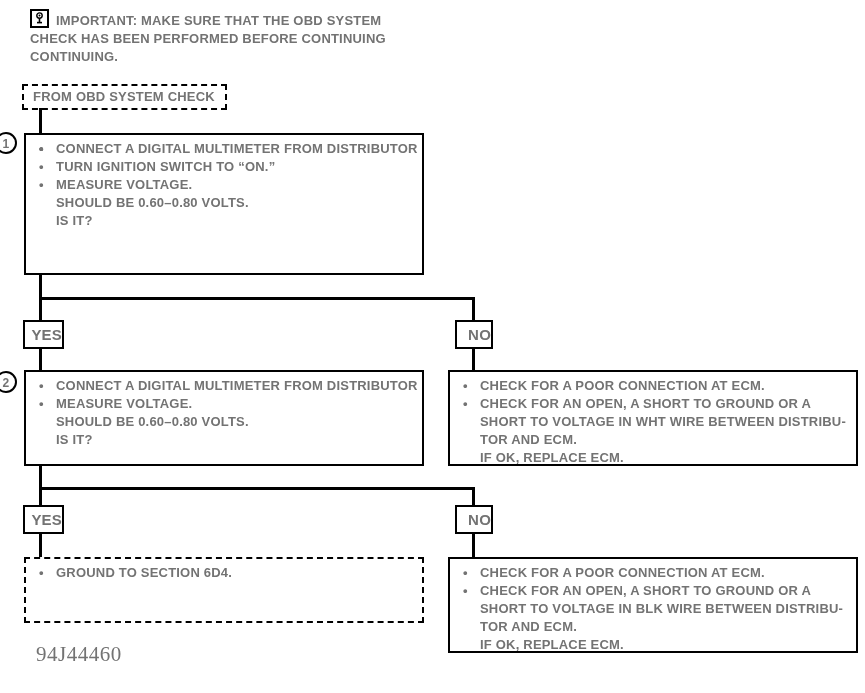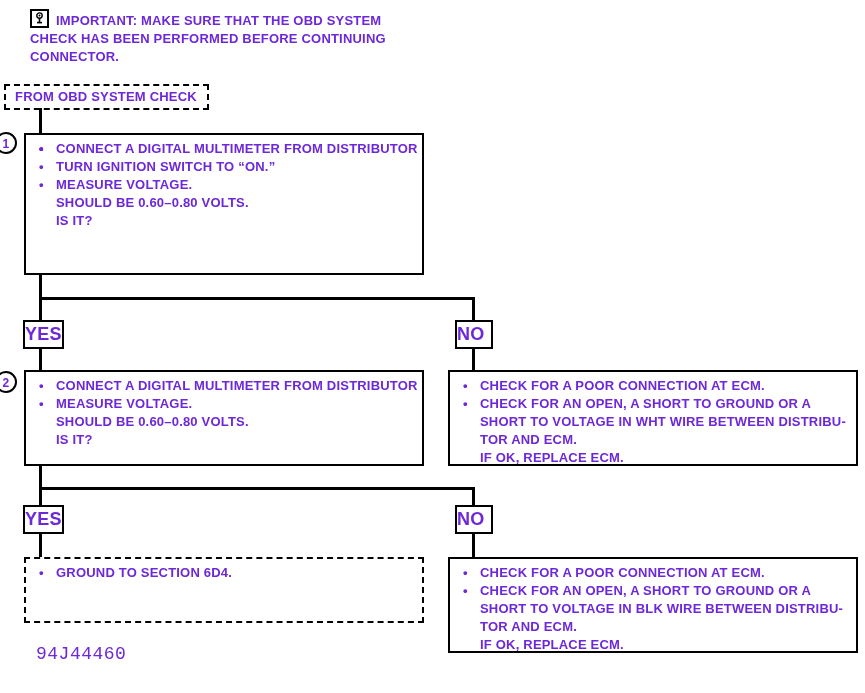--- a/index.html
+++ b/index.html
@@ -1,71 +1,71 @@
 <!DOCTYPE html>
 <html><head>
 <meta charset="utf-8">
 <title>OBD Diagnostic Flowchart</title>
 <style>
   html,body{margin:0;padding:0;background:#fff;}
   .page{
     position:relative;width:865px;height:693px;background:#ffffff;
-    overflow:hidden;color:#6d28d9;
+    overflow:hidden;color:#737373;
     font-family:"Liberation Sans",sans-serif;font-weight:700;
     font-size:13px;line-height:18px;letter-spacing:.2px;
     -webkit-font-smoothing:antialiased;
   }
   .abs{position:absolute;}
   
   .note{left:30px;top:9px;width:380px;}
   .note-line{white-space:nowrap;}
   .note-icon{
     display:inline-block;width:15px;height:15px;border:2px solid #000;
     vertical-align:-3px;margin-right:7px;line-height:0;
   }
   .note-icon svg{display:block;width:15px;height:15px;}
   
   .box{position:absolute;background:#fff;border:2px solid #000;box-sizing:border-box;}
   .dashed{border-style:dashed;}
-  .startbox{left:4px;top:84px;width:205px;height:26px;
+  .startbox{left:22px;top:84px;width:205px;height:26px;
     line-height:22px;padding-left:9px;white-space:nowrap;}
   .stepnum{
     position:absolute;width:22px;height:22px;border:2px solid #000;border-radius:50%;
     background:#fff;text-align:center;line-height:20px;font-size:12px;box-sizing:border-box;
   }
   .content{padding-top:5px;}
   .line{position:relative;padding-left:30px;white-space:nowrap;}
   .line .b{position:absolute;left:13px;top:0;}
   
-  .decision{text-align:left;line-height:25px;font-size:18px;}
+  .decision{text-align:right;line-height:25px;font-size:15px;}
   
   .vline{position:absolute;width:3px;background:#000;}
   .hline{position:absolute;height:3px;background:#000;}
   
-  .figid{left:36px;top:645px;font-family:Liberation Mono, monospace;
-    font-weight:400;font-size:18px;letter-spacing:.5px;}
+  .figid{left:36px;top:645px;font-family:Liberation Serif, serif;
+    font-weight:400;font-size:21px;letter-spacing:.5px;}
 </style>
 </head>
 <body>
 
 <div class="page">
 
   <div class="abs note">
     <div class="note-line">
       <span class="note-icon">
         <svg viewBox="0 0 15 15">
           <circle cx="7.5" cy="4.6" r="2.7" fill="none" stroke="#000" stroke-width="1.4"></circle>
           <circle cx="7.5" cy="4.6" r="1" fill="#000"></circle>
           <line x1="7.5" y1="7.3" x2="7.5" y2="11.6" stroke="#000" stroke-width="1.6"></line>
           <line x1="5" y1="11.6" x2="10" y2="11.6" stroke="#000" stroke-width="1.6"></line>
         </svg>
       </span><span>IMPORTANT:  MAKE SURE THAT THE OBD SYSTEM</span>
     </div>
     <div class="note-line">CHECK HAS BEEN PERFORMED BEFORE CONTINUING</div>
-    <div class="note-line">CONNECTOR.</div>
+    <div class="note-line">CONTINUING.</div>
   </div>
 
   <div class="box dashed startbox">FROM OBD SYSTEM CHECK</div>
 
   <div class="vline" style="left:39px;top:108px;height:26px;"></div>
 
   <div class="stepnum" style="left:-5px;top:132px;">1</div>
 
   <div class="box" style="left:24px;top:133px;width:400px;height:142px;">
     <div class="content">

